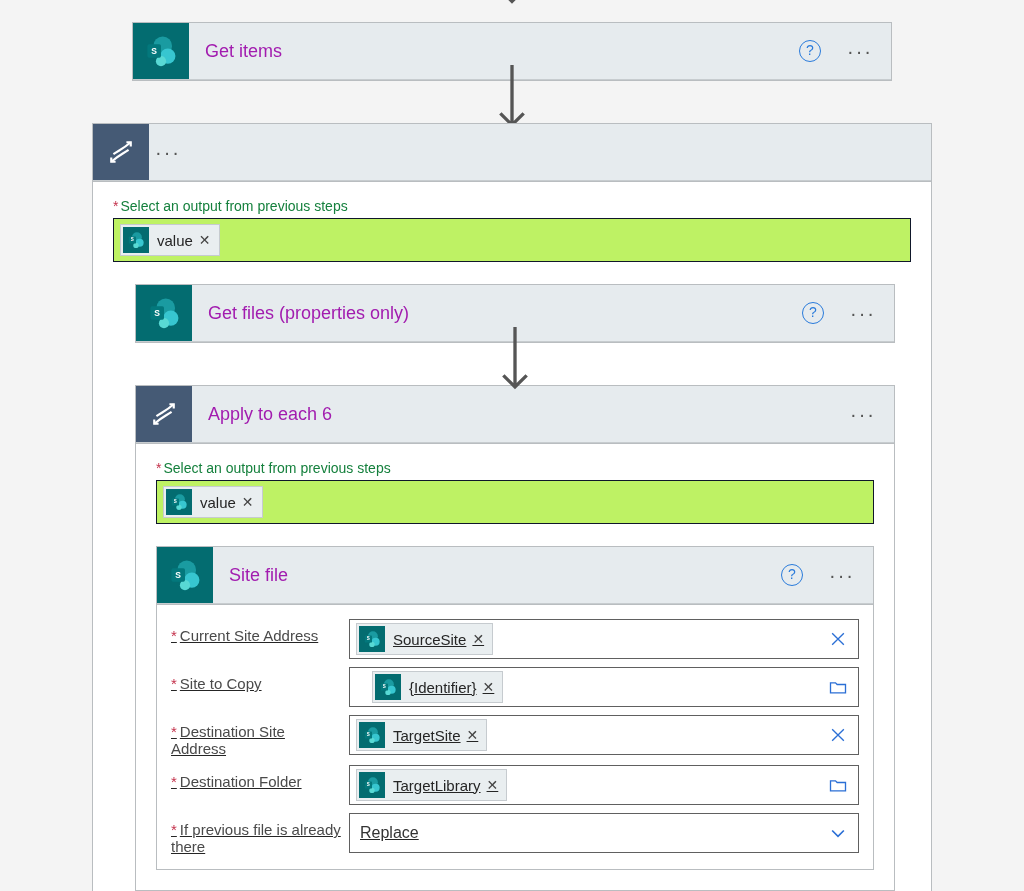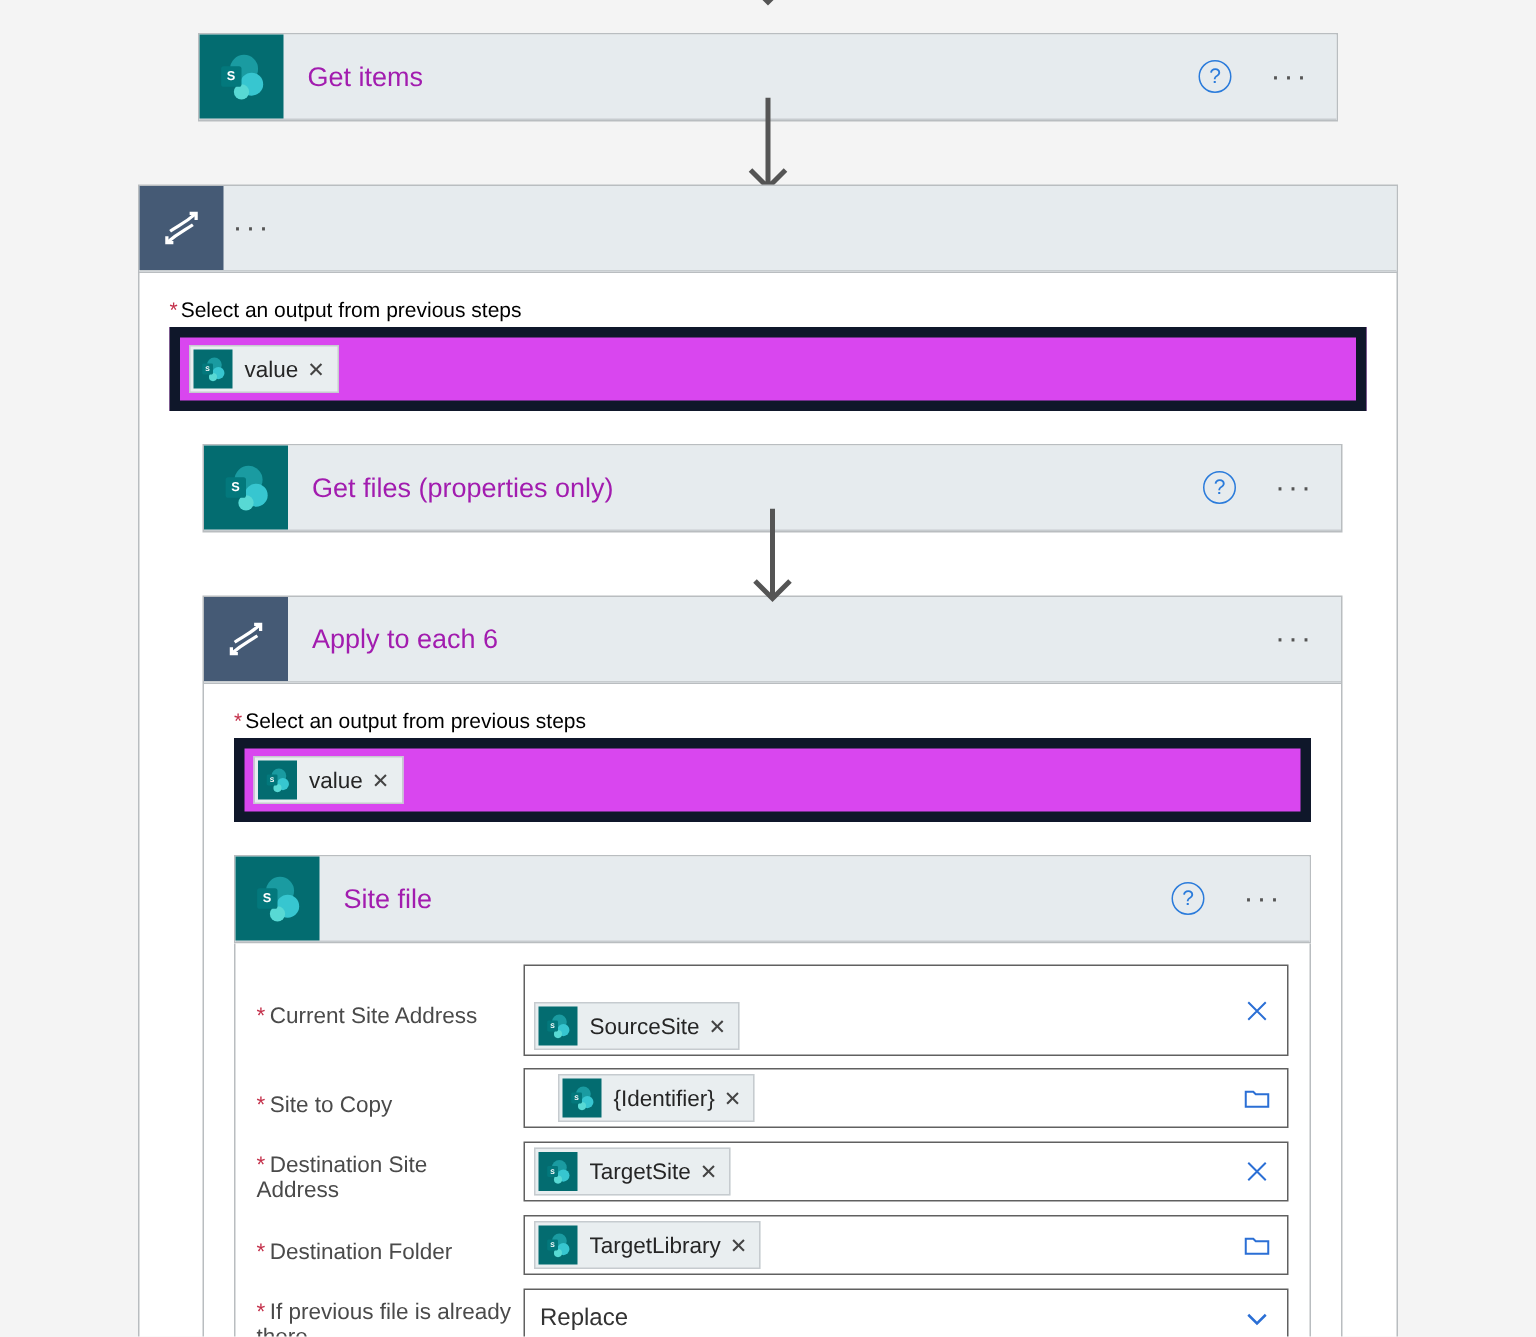--- a/index.html
+++ b/index.html
@@ -74,34 +74,34 @@
   .arrow-down {
     width: 40px; height: 42px;
     display:flex; align-items:center; justify-content:center;
   }
   .arrow-down svg { stroke:#555; fill:none; stroke-width:2; }
   .pad {
     padding: 16px 20px 20px 20px;
   }
   .req-label {
     font-size: 14px;
-    color: #000000;
+    color: #15803d;
     margin-bottom: 4px;
   }
   .req-label::before {
     content: "*";
     color: #c4314b;
     margin-right: 2px;
   }
   .tokenfield {
-    border: 7px solid #0f172a;
+    border: 1px solid #0f172a;
     padding: 5px 6px;
     display: flex; align-items: center;
     min-height: 38px;
-    background: #d946ef;
+    background: #bef264;
   }
   .token-inner {
     display:flex; align-items:center;
     background: #e9eef0;
     border:1px solid #c6cbcf;
     padding: 2px 8px 2px 2px;
     font-size: 15px;
   }
   .mini-sp {
     width: 26px; height: 26px;
@@ -110,23 +110,24 @@
     margin-right: 8px;
   }
   .mini-sp svg { width: 18px; height: 18px; }
   .tok-x { margin-left: 6px; color:#444; cursor:pointer; font-size:14px;}
   .inner-card {
     margin: 22px 0 0 22px;
   }
   .body-white { background:#fff; border:1px solid #b9bdc0; border-top:none; }
   
   .param-row {
-    display:flex; align-items:center;
+    display:flex; align-items:flex-start;
     padding: 4px 6px;
     gap: 8px;
+    text-decoration: underline;
   }
   .param-label {
     width: 170px;
     font-size: 15px;
     color: #4a4a4a;
     padding-top:8px;
   }
   .param-label::before {
     content:"*";
     color:#c4314b;
@@ -303,21 +304,21 @@
                     <div class="card-title">Site file</div>
                     <div class="help">?</div>
                     <div class="more">···</div>
                   </div>
                 </div>
                 <div class="body-white" style="padding:10px 8px;">
 
                   <div class="param-row">
                     <div class="param-label">Current Site Address</div>
                     <div class="param-field">
-                      <div style="flex:1;display:flex;margin-top:21px;">
+                      <div style="flex:1;display:flex;">
                         <div class="token-inner">
                           <div class="mini-sp">
                             <svg viewBox="0 0 40 40" class="sp-circle-group">
                                 <circle class="big" cx="22" cy="14" r="11"></circle>
                                 <circle class="mid" cx="28" cy="26" r="9"></circle>
                                 <circle fill="#58d9d4" cx="20" cy="32" r="6"></circle>
                                 <rect class="box" x="4" y="12" width="16" height="16" rx="2"></rect>
                                 <text class="s" x="8.5" y="23">S</text>
                               </svg>
                           </div>

